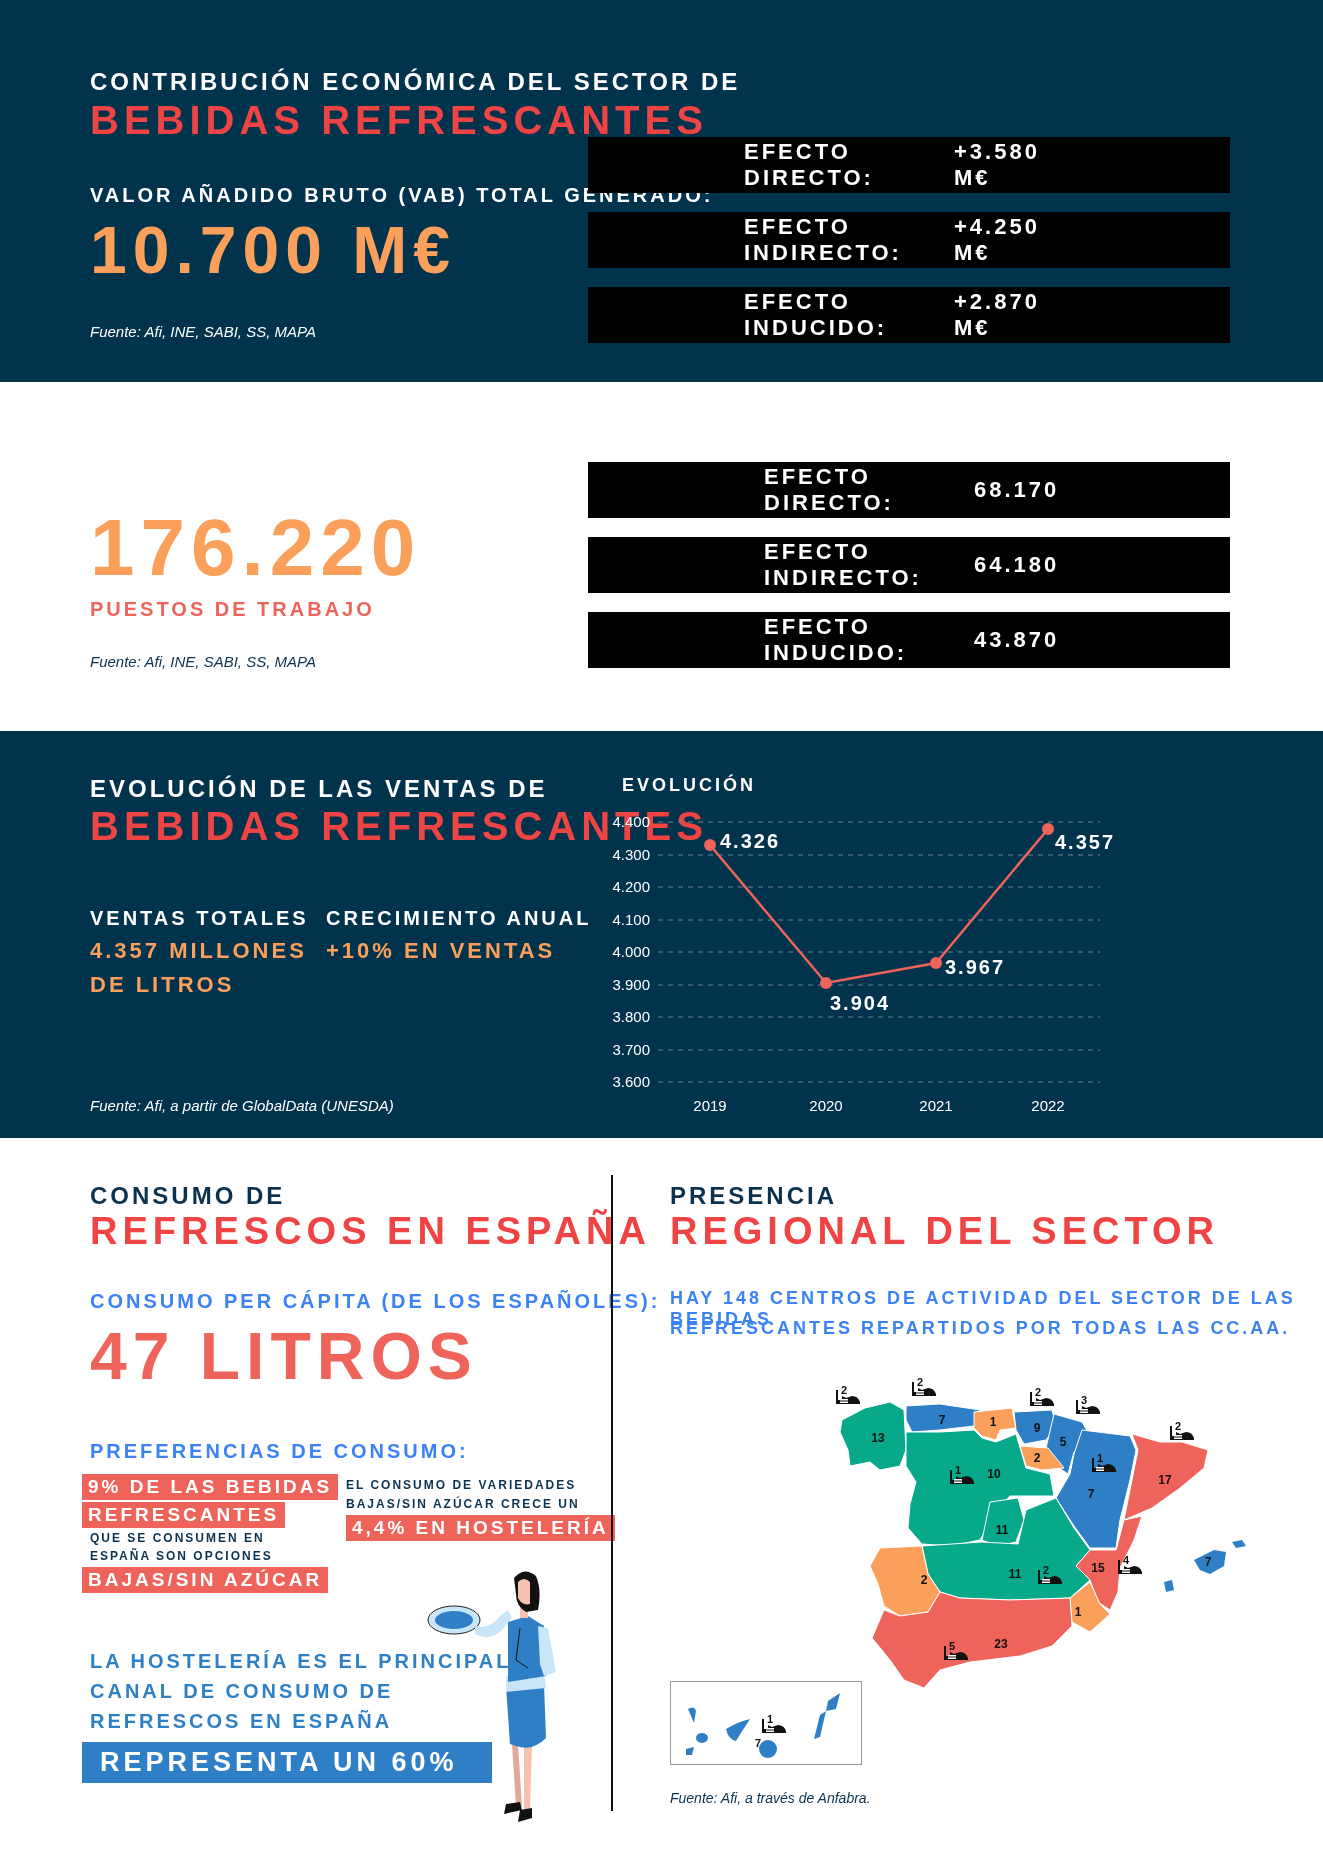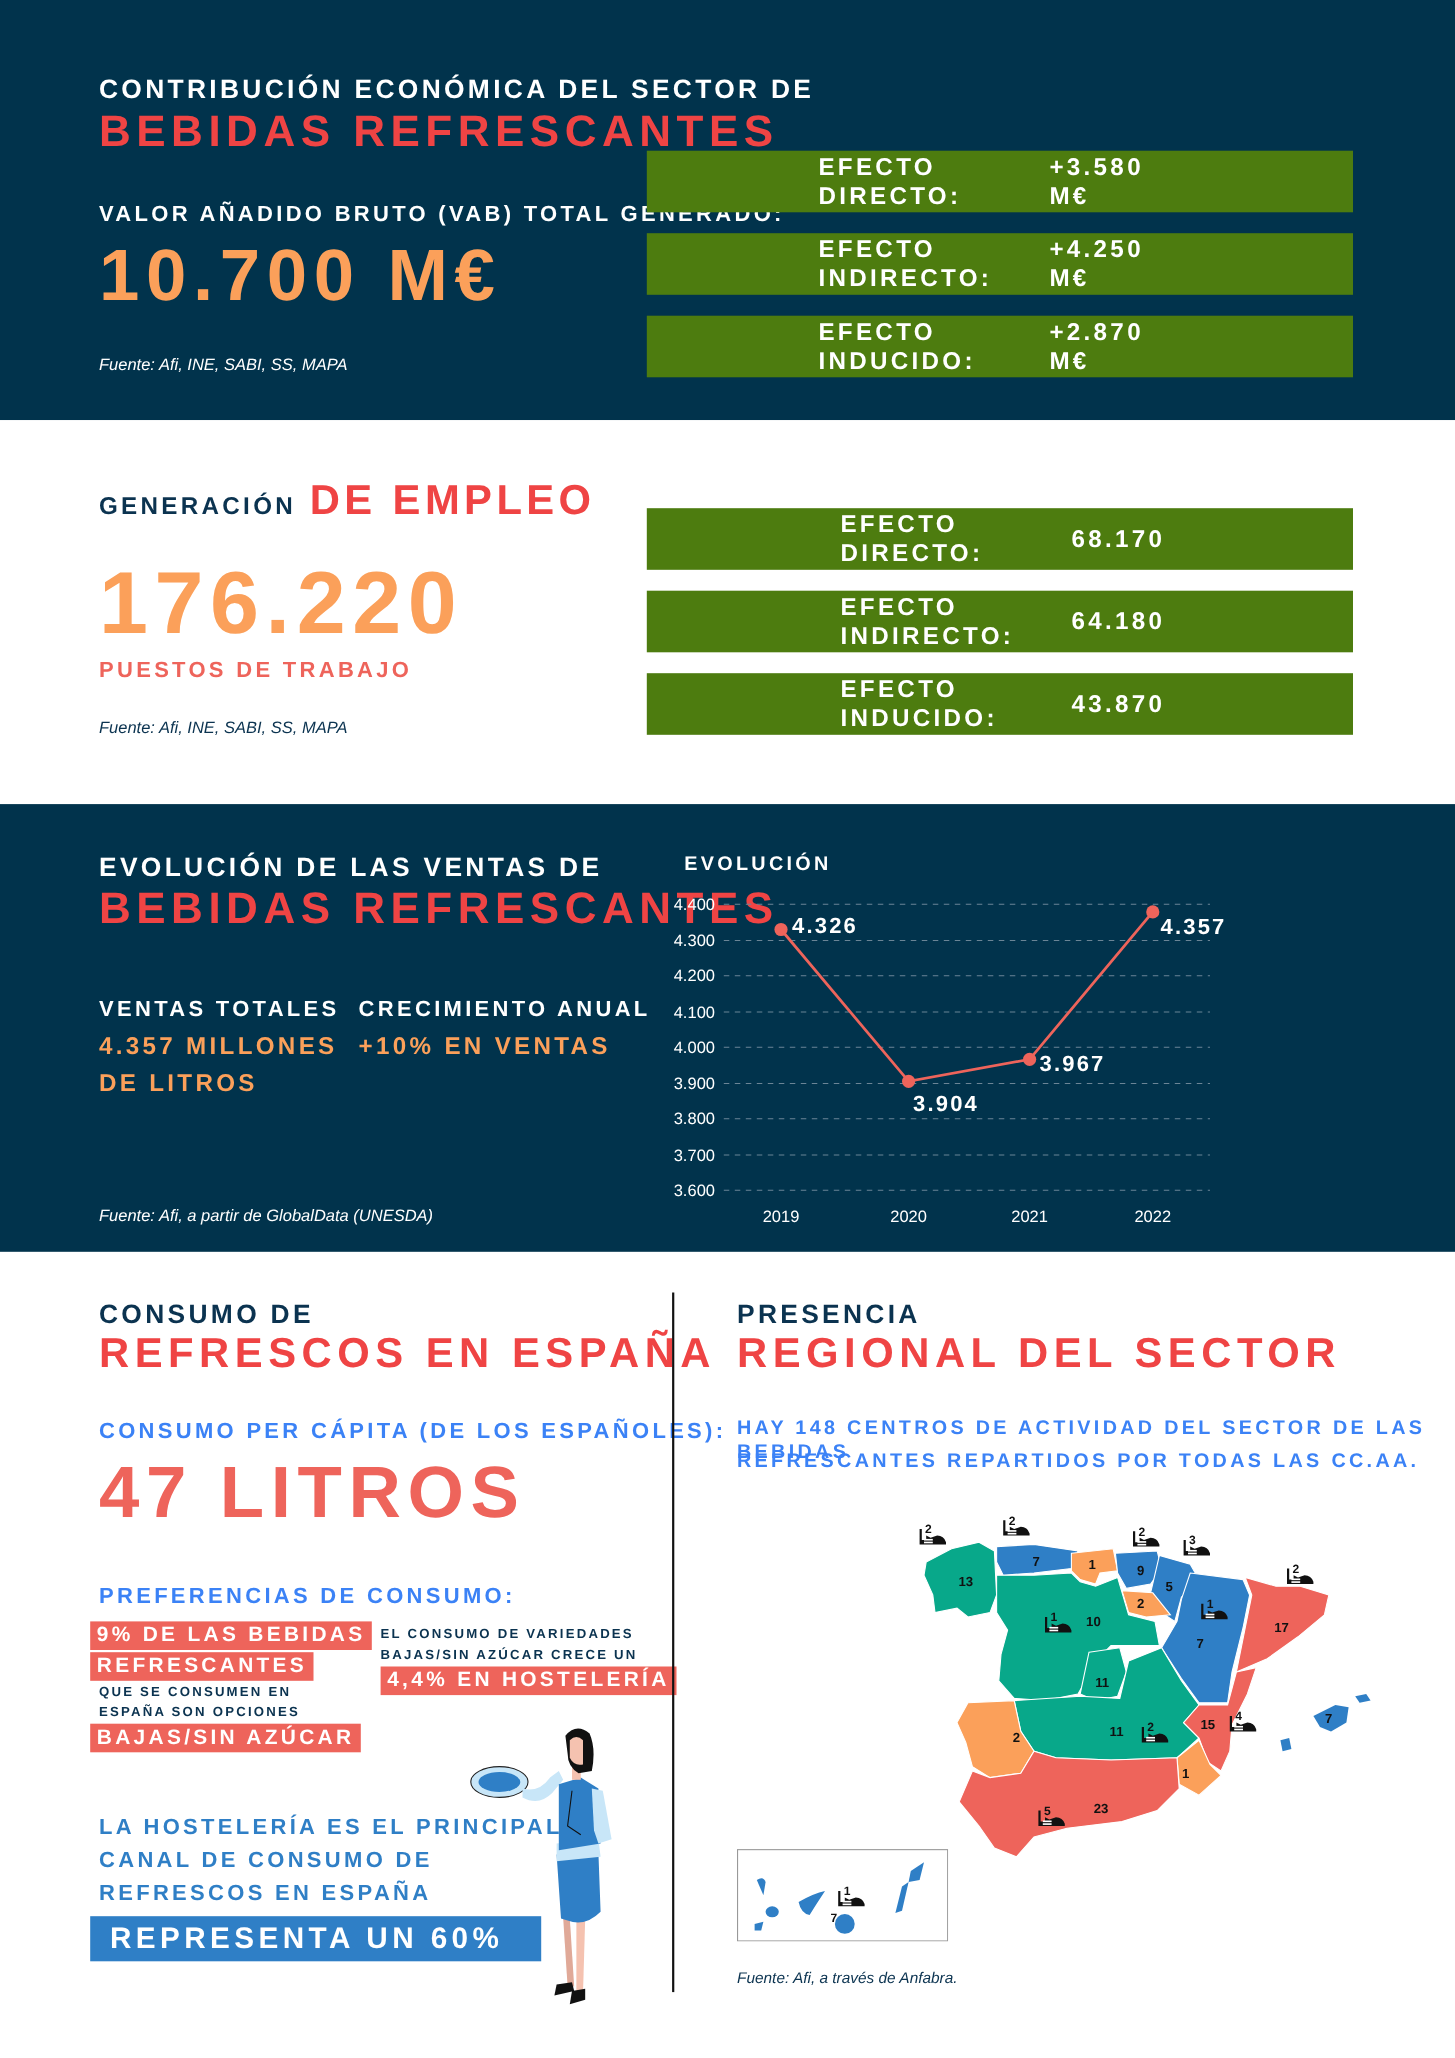--- a/index.html
+++ b/index.html
@@ -10,21 +10,21 @@
   .dark { background: #01334c; }
   .abs { position: absolute; }
   .white-t { color: #ffffff; }
   .teal-t { color: #ef4444; }
   .orange-t { color: #fba05a; }
   .coral-t { color: #ee645b; }
   .navy-t { color: #0b3350; }
   .black-t { color: #3b82f6; }
   .blue-t { color: #2f7fc6; }
   .source { font-style: italic; font-size: 15px; letter-spacing: 0; font-weight: normal; }
-  .bar { position: absolute; left: 588px; width: 642px; height: 56px; background: #4d7c0f;
+  .bar { position: absolute; left: 588px; width: 642px; height: 56px; background: #000000;
          color: #fff; display: flex; align-items: center; justify-content: center; font-size: 22px; letter-spacing: 3px; font-weight: bold; }
   .bar .lbl { display: inline-block; width: 210px; text-align: left; }
   .bar .val { display: inline-block; width: 120px; text-align: left; }
   .hl { background: #ee645b; color: #fff; padding: 0 6px; display: inline-block; font-weight: bold; letter-spacing: 3px; }
   .chart-svg text { font-family: "Liberation Sans", sans-serif; }
 </style>
 </head>
 <body>
 
 <section class="sec dark" style="top:0;height:382px;">
@@ -42,24 +42,20 @@
     <span class="lbl">EFECTO INDIRECTO:</span>
     <span class="val">+4.250 M€</span>
   </div>
   <div class="bar" style="top:287px;">
     <span class="lbl">EFECTO INDUCIDO:</span>
     <span class="val">+2.870 M€</span>
   </div>
 </section>
 
 <section class="sec" style="top:382px;height:330px;background:#fff;">
-  <div class="abs" style="left:90px;top:52px;white-space:nowrap;">
-    <span class="cond navy-t" style="font-size:22px;letter-spacing:3px;">GENERACIÓN</span>
-    <span class="cond teal-t" style="font-size:38px;letter-spacing:4px;margin-left:8px;">DE EMPLEO</span>
-  </div>
   <div class="abs cond orange-t" style="left:90px;top:120px;font-size:80px;letter-spacing:6px;">176.220</div>
   <div class="abs cond coral-t" style="left:90px;top:216px;font-size:20px;letter-spacing:3px;">PUESTOS DE TRABAJO</div>
   <div class="abs source navy-t" style="left:90px;top:271px;">Fuente: Afi, INE, SABI, SS, MAPA</div>
 
   <div class="bar" style="top:80px;">
     <span class="lbl">EFECTO DIRECTO:</span>
     <span class="val" style="width:80px;">68.170</span>
   </div>
   <div class="bar" style="top:155px;">
     <span class="lbl">EFECTO INDIRECTO:</span>

